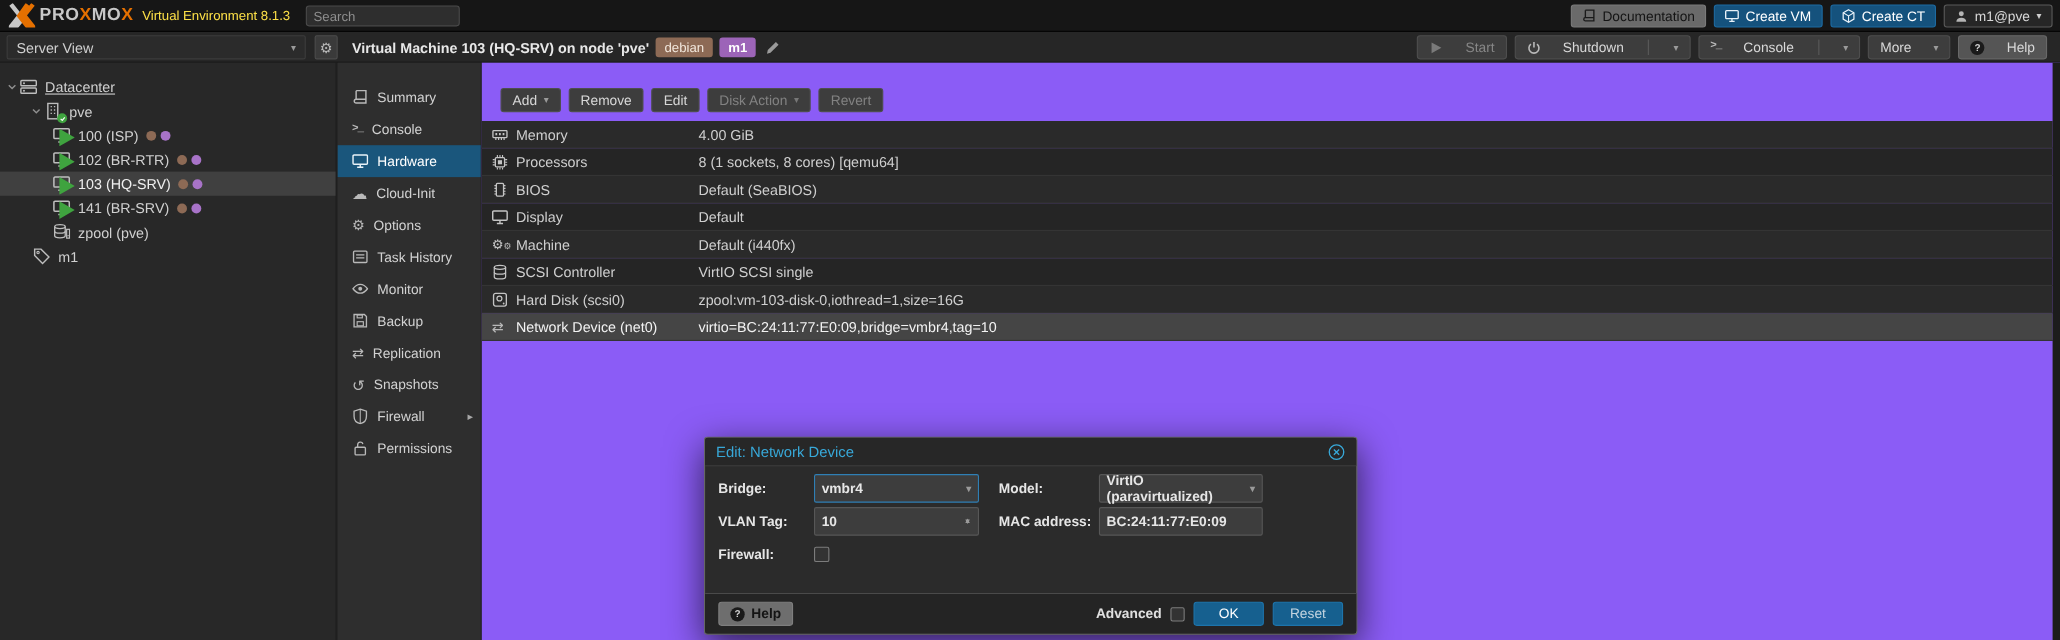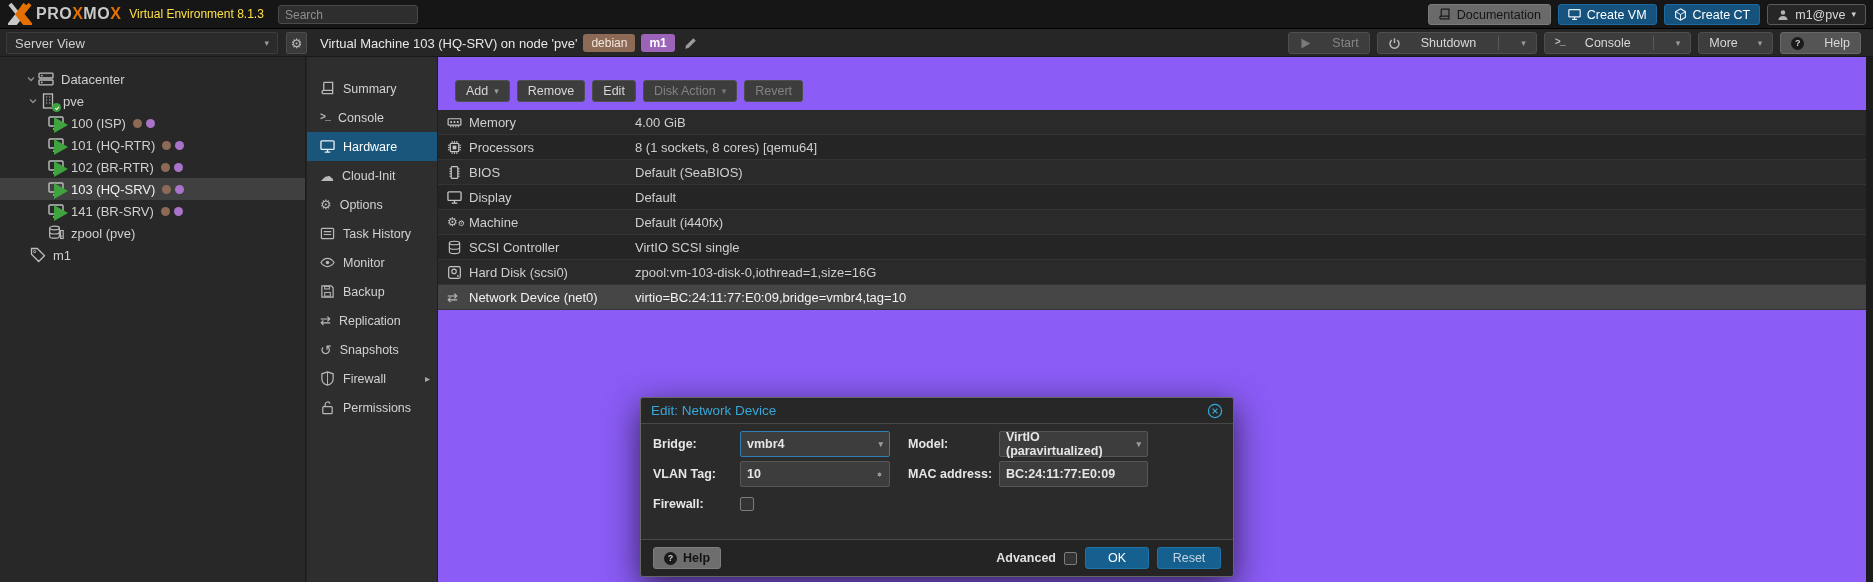--- a/index.html
+++ b/index.html
@@ -57,21 +57,21 @@
     display:flex; align-items:center; justify-content:space-between;
     padding:0 8px; color:#cfcfcf; cursor:pointer;
   }
   #tree-config-btn {
     position:absolute; left:286px; top:3px; width:21px; height:22px;
     background:#3a3a3a; border:1px solid #4c4c4c; border-radius:2px;
     display:flex; align-items:center; justify-content:center;
     color:#cfcfcf; font-size:13px; cursor:pointer;
   }
   #vm-title-wrap { position:absolute; left:320px; top:0; height:28px; display:flex; align-items:center; gap:6px; }
-  #vm-title { font-weight:normal; color:#e8e8e8; }
+  #vm-title { font-weight:bold; color:#e8e8e8; }
   .tag-pill {
     border-radius:3px; padding:2px 8px; font-size:12px; color:#fff; line-height:1.2;
   }
   .tag-debian { background:#8d6a55; color:#f2e7dc; }
   .tag-m1 { background:#9c64b8; font-weight:bold; }
   .pencil { color:#9a9a9a; width:13px; height:13px; margin-left:3px; }
   .row2-actions { position:absolute; right:12px; top:3px; display:flex; gap:7px; }
   .act-btn {
     height:22px; display:flex; align-items:center; gap:20px; padding:0 10px;
     background:#3d3d3d; border:1px solid #4e4e4e; border-radius:3px;
@@ -95,21 +95,21 @@
   .chev svg { width:8px; height:8px; }
   .tree-ic { position:relative; width:17px; height:16px; margin-right:6px; flex:none; color:#bdbdbd; }
   .tree-ic svg { width:16px; height:16px; display:block; }
   .ovl { position:absolute; right:-3px; bottom:-2px; width:8px; height:8px; }
   .check-ovl { position:absolute; right:-4px; bottom:-3px; width:9px; height:9px; background:#3fa33f; border-radius:50%; display:flex; align-items:center; justify-content:center; }
   .check-ovl svg { width:6px; height:6px; }
   .dots { display:flex; gap:4px; margin-left:7px; }
   .dot { width:9px; height:9px; border-radius:50%; }
   .dot-a { background:#8d6a55; }
   .dot-b { background:#a873c8; }
-  .ind-1 { padding-left:24px; } .ind-2 { padding-left:26px; } .ind-3 { padding-left:48px; } .ind-2b { padding-left:30px; }
+  .ind-1 { padding-left:4px;text-decoration:underline; } .ind-2 { padding-left:26px; } .ind-3 { padding-left:48px; } .ind-2b { padding-left:30px; }
 
   
   #vm-menu {
     position:absolute; left:307px; top:57px; width:131px; height:525px;
     background:#2e2e2e; border-right:1px solid #1f1f1f; padding-top:17px;
   }
   .menu-item {
     height:29px; display:flex; align-items:center; gap:8px; padding:0 8px 0 13px;
     color:#d2d2d2; cursor:pointer; position:relative; font-size:12.5px;
   }
@@ -344,36 +344,20 @@
       <span class="tree-ic">
         <svg viewBox="0 0 16 16">
             <rect x="1" y="2" width="14" height="9" rx="1" stroke="currentColor" stroke-width="1.4" fill="none"></rect>
             <path d="M5 14h6M8 11v3" stroke="currentColor" stroke-width="1.4"></path>
           </svg>
         <svg class="ovl" viewBox="0 0 8 8">
             <path d="M1 0l7 4-7 4z" fill="#3fa33f"></path>
           </svg>
       </span>
       <span>100 (ISP)</span>
-      <span class="dots">
-          <span class="dot dot-a"></span>
-          <span class="dot dot-b"></span>
-        </span>
-    </div>
-    <div class="tree-row ind-3">
-      <span class="tree-ic">
-        <svg viewBox="0 0 16 16">
-            <rect x="1" y="2" width="14" height="9" rx="1" stroke="currentColor" stroke-width="1.4" fill="none"></rect>
-            <path d="M5 14h6M8 11v3" stroke="currentColor" stroke-width="1.4"></path>
-          </svg>
-        <svg class="ovl" viewBox="0 0 8 8">
-            <path d="M1 0l7 4-7 4z" fill="#3fa33f"></path>
-          </svg>
-      </span>
-      <span>101 (HQ-RTR)</span>
       <span class="dots">
           <span class="dot dot-a"></span>
           <span class="dot dot-b"></span>
         </span>
     </div>
     <div class="tree-row ind-3">
       <span class="tree-ic">
         <svg viewBox="0 0 16 16">
             <rect x="1" y="2" width="14" height="9" rx="1" stroke="currentColor" stroke-width="1.4" fill="none"></rect>
             <path d="M5 14h6M8 11v3" stroke="currentColor" stroke-width="1.4"></path>

